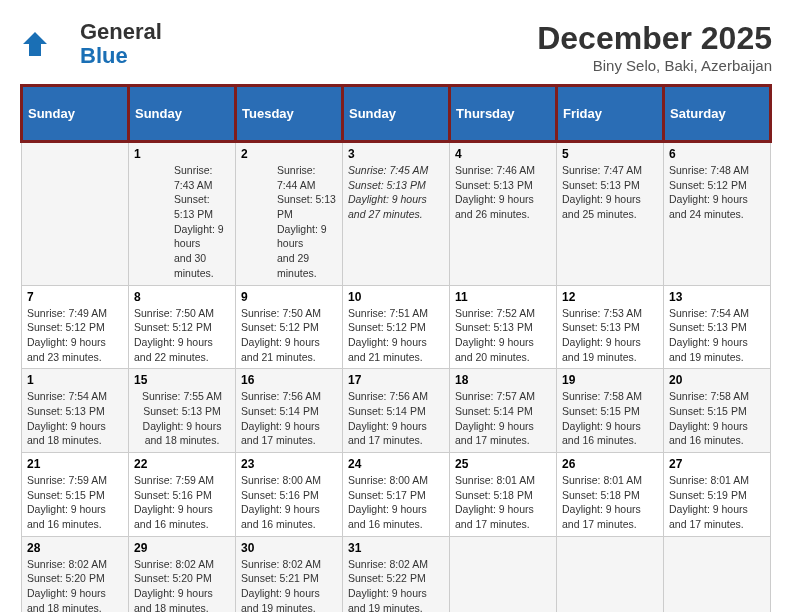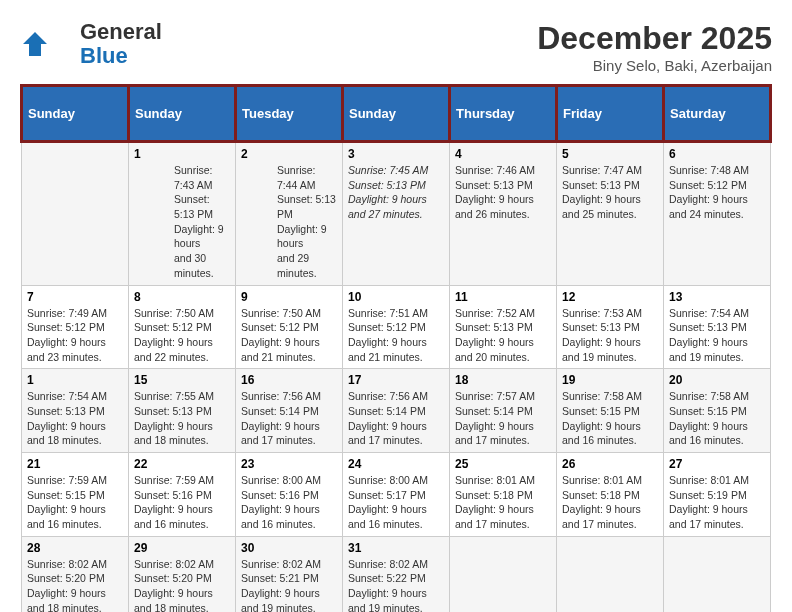--- a/index.html
+++ b/index.html
@@ -221,21 +221,21 @@
       <tr>
         <td>
           <span class="day-num">1</span>
           <div class="day-info" style="white-space: pre-line;">Sunrise: 7:54 AM
 Sunset: 5:13 PM
 Daylight: 9 hours
 and 18 minutes.</div>
         </td>
         <td>
           <span class="day-num">15</span>
-          <div class="day-info" style="white-space: pre-line;">Sunrise: 7:55 AM
+          <div class="day-info" style="white-space: pre-line; text-align: center;">Sunrise: 7:55 AM
 Sunset: 5:13 PM
 Daylight: 9 hours
 and 18 minutes.</div>
         </td>
         <td>
           <span class="day-num">16</span>
           <div class="day-info" style="white-space: pre-line;">Sunrise: 7:56 AM
 Sunset: 5:14 PM
 Daylight: 9 hours
 and 17 minutes.</div>

